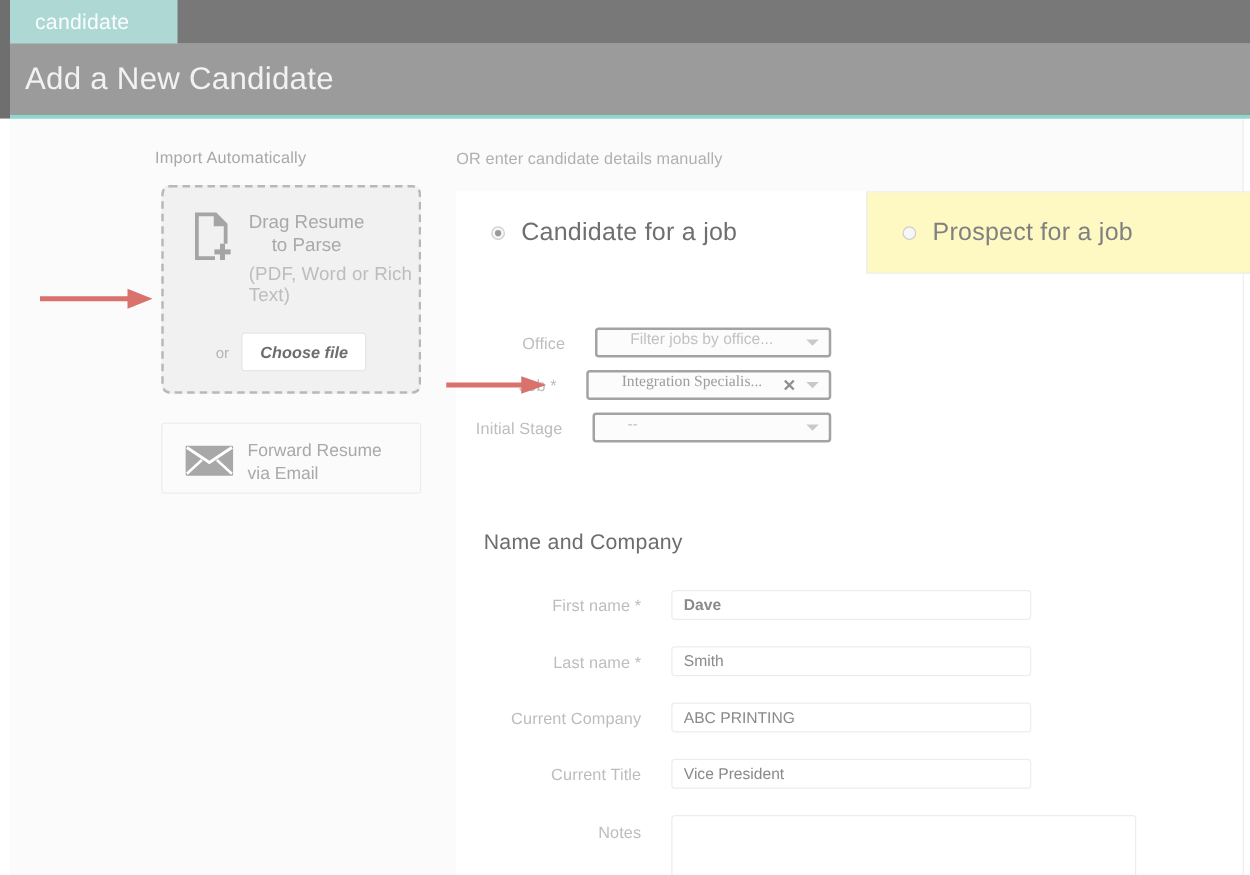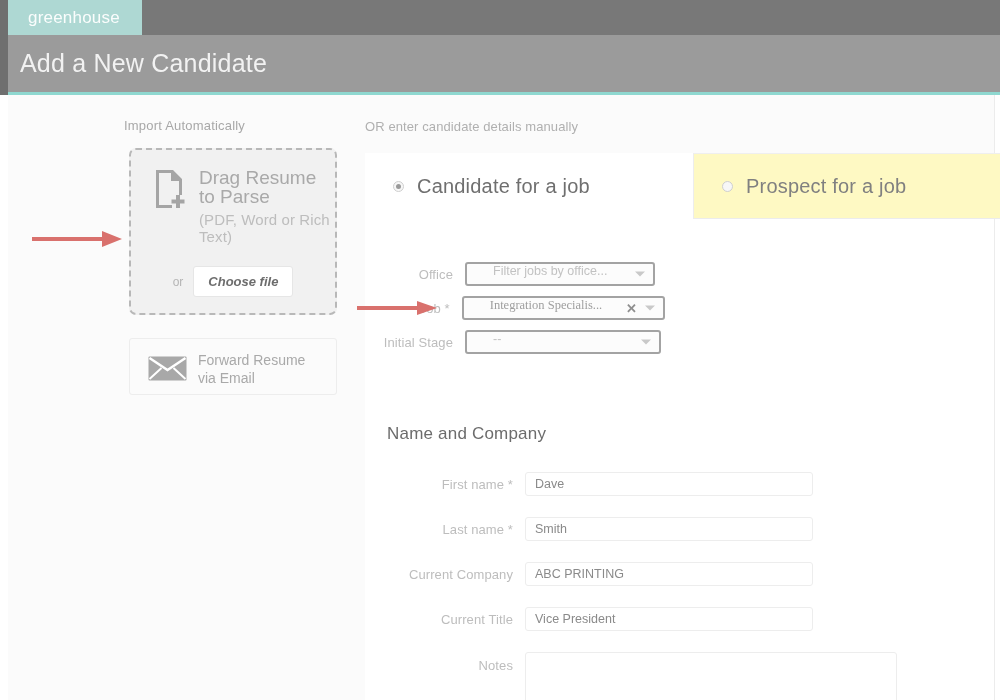--- a/index.html
+++ b/index.html
@@ -67,21 +67,21 @@
     position: absolute; left: 129px; top: 148px; width: 208px; height: 167px;
     background: #f1f1f1;
     border: 2px dashed #b8b8b8;
     border-radius: 7px;
   }
   .dz-icon {
     position: absolute; left: 22px; top: 18px; width: 36px; height: 42px;
   }
   .dz-title {
     position: absolute; left: 68px; top: 18px;
-    font-size: 19px; color: #a9a9a9; line-height: 19px;
+    font-size: 15px; color: #a9a9a9; line-height: 19px; text-align: center;
   }
   .dz-sub {
     position: absolute; left: 68px; top: 61px;
     font-size: 15px; color: #bdbdbd; letter-spacing: .1px;
   }
   .dz-footer {
     position: absolute; left: 0; right: 0; bottom: 16px;
     display: flex; align-items: center; justify-content: center; gap: 10px;
   }
   .dz-or { font-size: 12px; color: #b5b5b5; }
@@ -128,21 +128,21 @@
   }
   .tab-label { font-size: 20px; color: #6f6f6f; letter-spacing: .2px; }
   .tab-prospect .tab-label { color: #808080; }
 
   .panel {
     position: absolute; left: 365px; top: 219px; right: 6px; bottom: 0;
     background: #ffffff;
   }
 
   .field-row {
-    position: absolute; display: flex; align-items: center;
+    position: absolute; display: flex; align-items: center; gap: 12px;
   }
   .field-label {
     width: 100px; text-align: right; padding-right: 12px;
     font-size: 13px; color: #bdbdbd; letter-spacing: .1px;
   }
   .field-label.wide { width: 138px; }
 
   .select {
     height: 24px; background: #fcfcfc; border: 2px solid #a3a3a3;
     border-radius: 3px; position: relative;
@@ -182,21 +182,21 @@
 <div id="app">
 
   <div class="left-edge"></div>
   <div class="left-edge-lower"></div>
 
   <div class="body-bg"></div>
   <div class="right-edge"></div>
 
   <div class="topbar"></div>
   <div class="logo">
-    <span>greenhouse</span>
+    <span>candidate</span>
   </div>
 
   <div class="titlebar">
     <span>Add a New Candidate</span>
   </div>
   <div class="teal-rule"></div>
 
   <div class="import-label">Import Automatically</div>
 
   <div class="dropzone">
@@ -269,21 +269,21 @@
       <div class="select" style="width:196px;">
         <span>--</span>
         <span class="caret"></span>
       </div>
     </div>
 
     <div class="section-title">Name and Company</div>
 
     <div class="field-row" style="left:22px; top:253px; width:470px;">
       <span class="field-label wide">First name *</span>
-      <div class="text-input" style="width:288px;">
+      <div class="text-input" style="width:288px;font-weight:bold;">
         <span>Dave</span>
       </div>
     </div>
 
     <div class="field-row" style="left:22px; top:298px; width:470px;">
       <span class="field-label wide">Last name *</span>
       <div class="text-input" style="width:288px;">
         <span>Smith</span>
       </div>
     </div>

